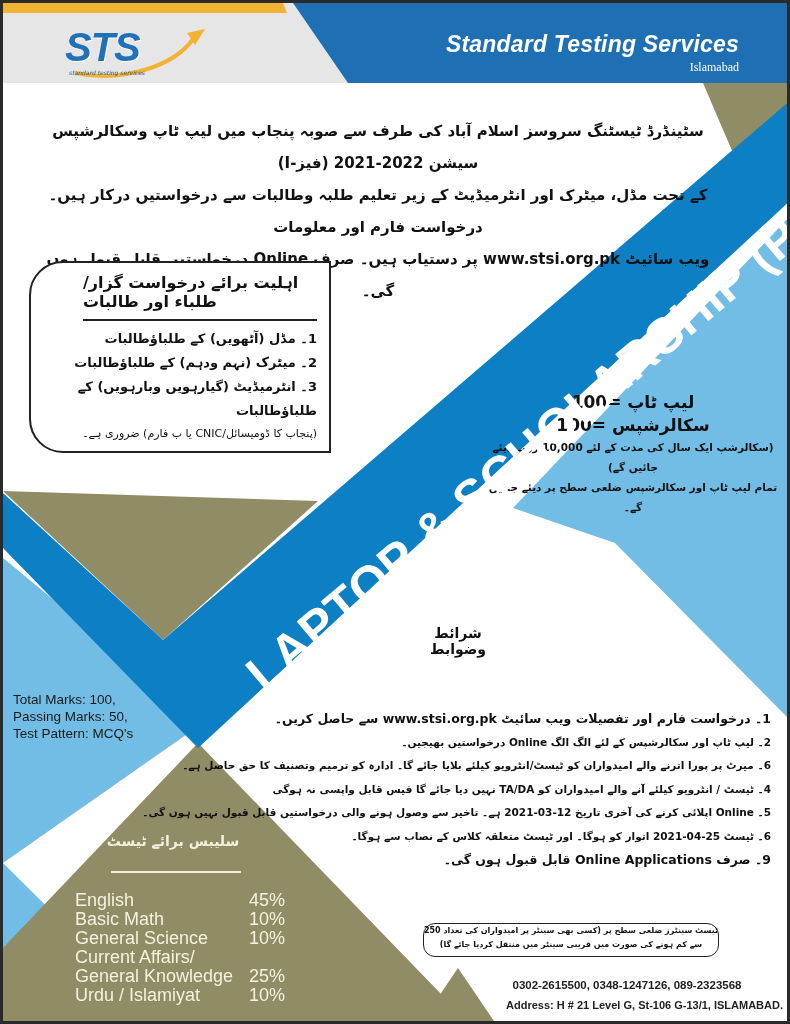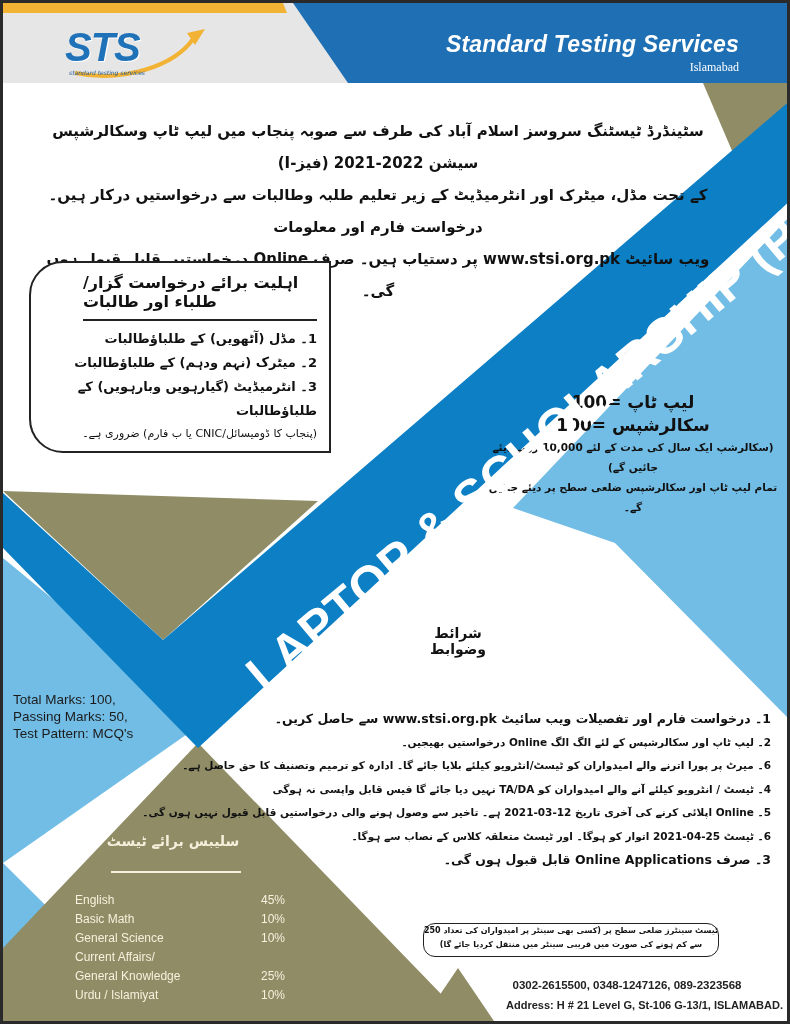--- a/index.html
+++ b/index.html
@@ -43,21 +43,21 @@
   #terms { left:290px; top:704px; width:478px; }
   #terms .t { text-align:right; font-size:10.5px; font-weight:bold; line-height:23.5px; white-space:nowrap; }
   #terms .t.first { font-size:12.5px; }
 
   
   #test-info { left:10px; top:688px; font-family:"Liberation Sans", sans-serif; font-size:13.5px; line-height:17px; color:#1b1b1b; }
 
   
   #syl-title { left:100px; top:830px; width:140px; text-align:center; font-size:14px; color:#f4f0dc; font-weight:bold; }
   #syl-line { left:108px; top:868px; width:130px; height:2px; background:#f4f0dc; }
-  #syllabus { left:72px; top:888px; width:210px; font-family:"Liberation Sans", sans-serif; font-size:12px; line-height:19px; color:#f6f2de; }
+  #syllabus { left:72px; top:888px; width:210px; font-family:"Liberation Sans", sans-serif; font-size:18px; line-height:19px; color:#f6f2de; }
   #syllabus .row { display:flex; justify-content:space-between; }
 
   
   #notice { left:420px; top:920px; width:296px; height:34px; border:1.5px solid #222; border-radius:12px; background:#fff; text-align:center; }
   #notice .u { font-size:8px; line-height:14px; font-weight:bold; direction:rtl; }
   #notice .en { font-family:"Liberation Sans", sans-serif; font-weight:bold; font-size:9.5px; line-height:14px; }
 
   
   #contact { left:450px; top:972px; width:330px; text-align:right; font-family:"Liberation Sans", sans-serif; font-weight:bold; color:#222; }
   #contact .ph { font-size:11.5px; line-height:20px; text-align:center; padding-left:18px; }
@@ -127,21 +127,21 @@
   <div id="banner" class="abs">LAPTOP &amp; SCHOLARSHIP (PHASE-I)</div>
 
   <div id="terms-title" class="abs urdu">شرائط وضوابط</div>
   <div id="terms" class="abs urdu">
     <div class="t first">1۔ درخواست فارم اور تفصیلات ویب سائیٹ www.stsi.org.pk سے حاصل کریں۔</div>
     <div class="t">2۔ لیپ ٹاپ اور سکالرشپس کے لئے الگ الگ Online درخواستیں بھیجیں۔</div>
     <div class="t">6۔ میرٹ پر پورا اترنے والے امیدواران کو ٹیسٹ/انٹرویو کیلئے بلایا جائے گا۔ ادارہ کو ترمیم وتصنیف کا حق حاصل ہے۔</div>
     <div class="t">4۔ ٹیسٹ / انٹرویو کیلئے آنے والے امیدواران کو TA/DA نہیں دیا جائے گا فیس قابل واپسی نہ ہوگی</div>
     <div class="t">5۔ Online اپلائی کرنے کی آخری تاریخ 12-03-2021 ہے۔ تاخیر سے وصول ہونے والی درخواستیں قابل قبول نہیں ہوں گی۔</div>
     <div class="t">6۔ ٹیسٹ 25-04-2021 اتوار کو ہوگا۔ اور ٹیسٹ متعلقہ کلاس کے نصاب سے ہوگا۔</div>
-    <div class="t first">3۔ صرف Online Applications قابل قبول ہوں گی۔</div>
+    <div class="t first">9۔ صرف Online Applications قابل قبول ہوں گی۔</div>
   </div>
 
   <div id="test-info" class="abs">
     <div>Total Marks: 100,</div>
     <div>Passing Marks: 50,</div>
     <div>Test Pattern: MCQ's</div>
   </div>
 
   <div id="syl-title" class="abs urdu">سلیبس برائے ٹیسٹ</div>
   <div id="syl-line" class="abs"></div>

